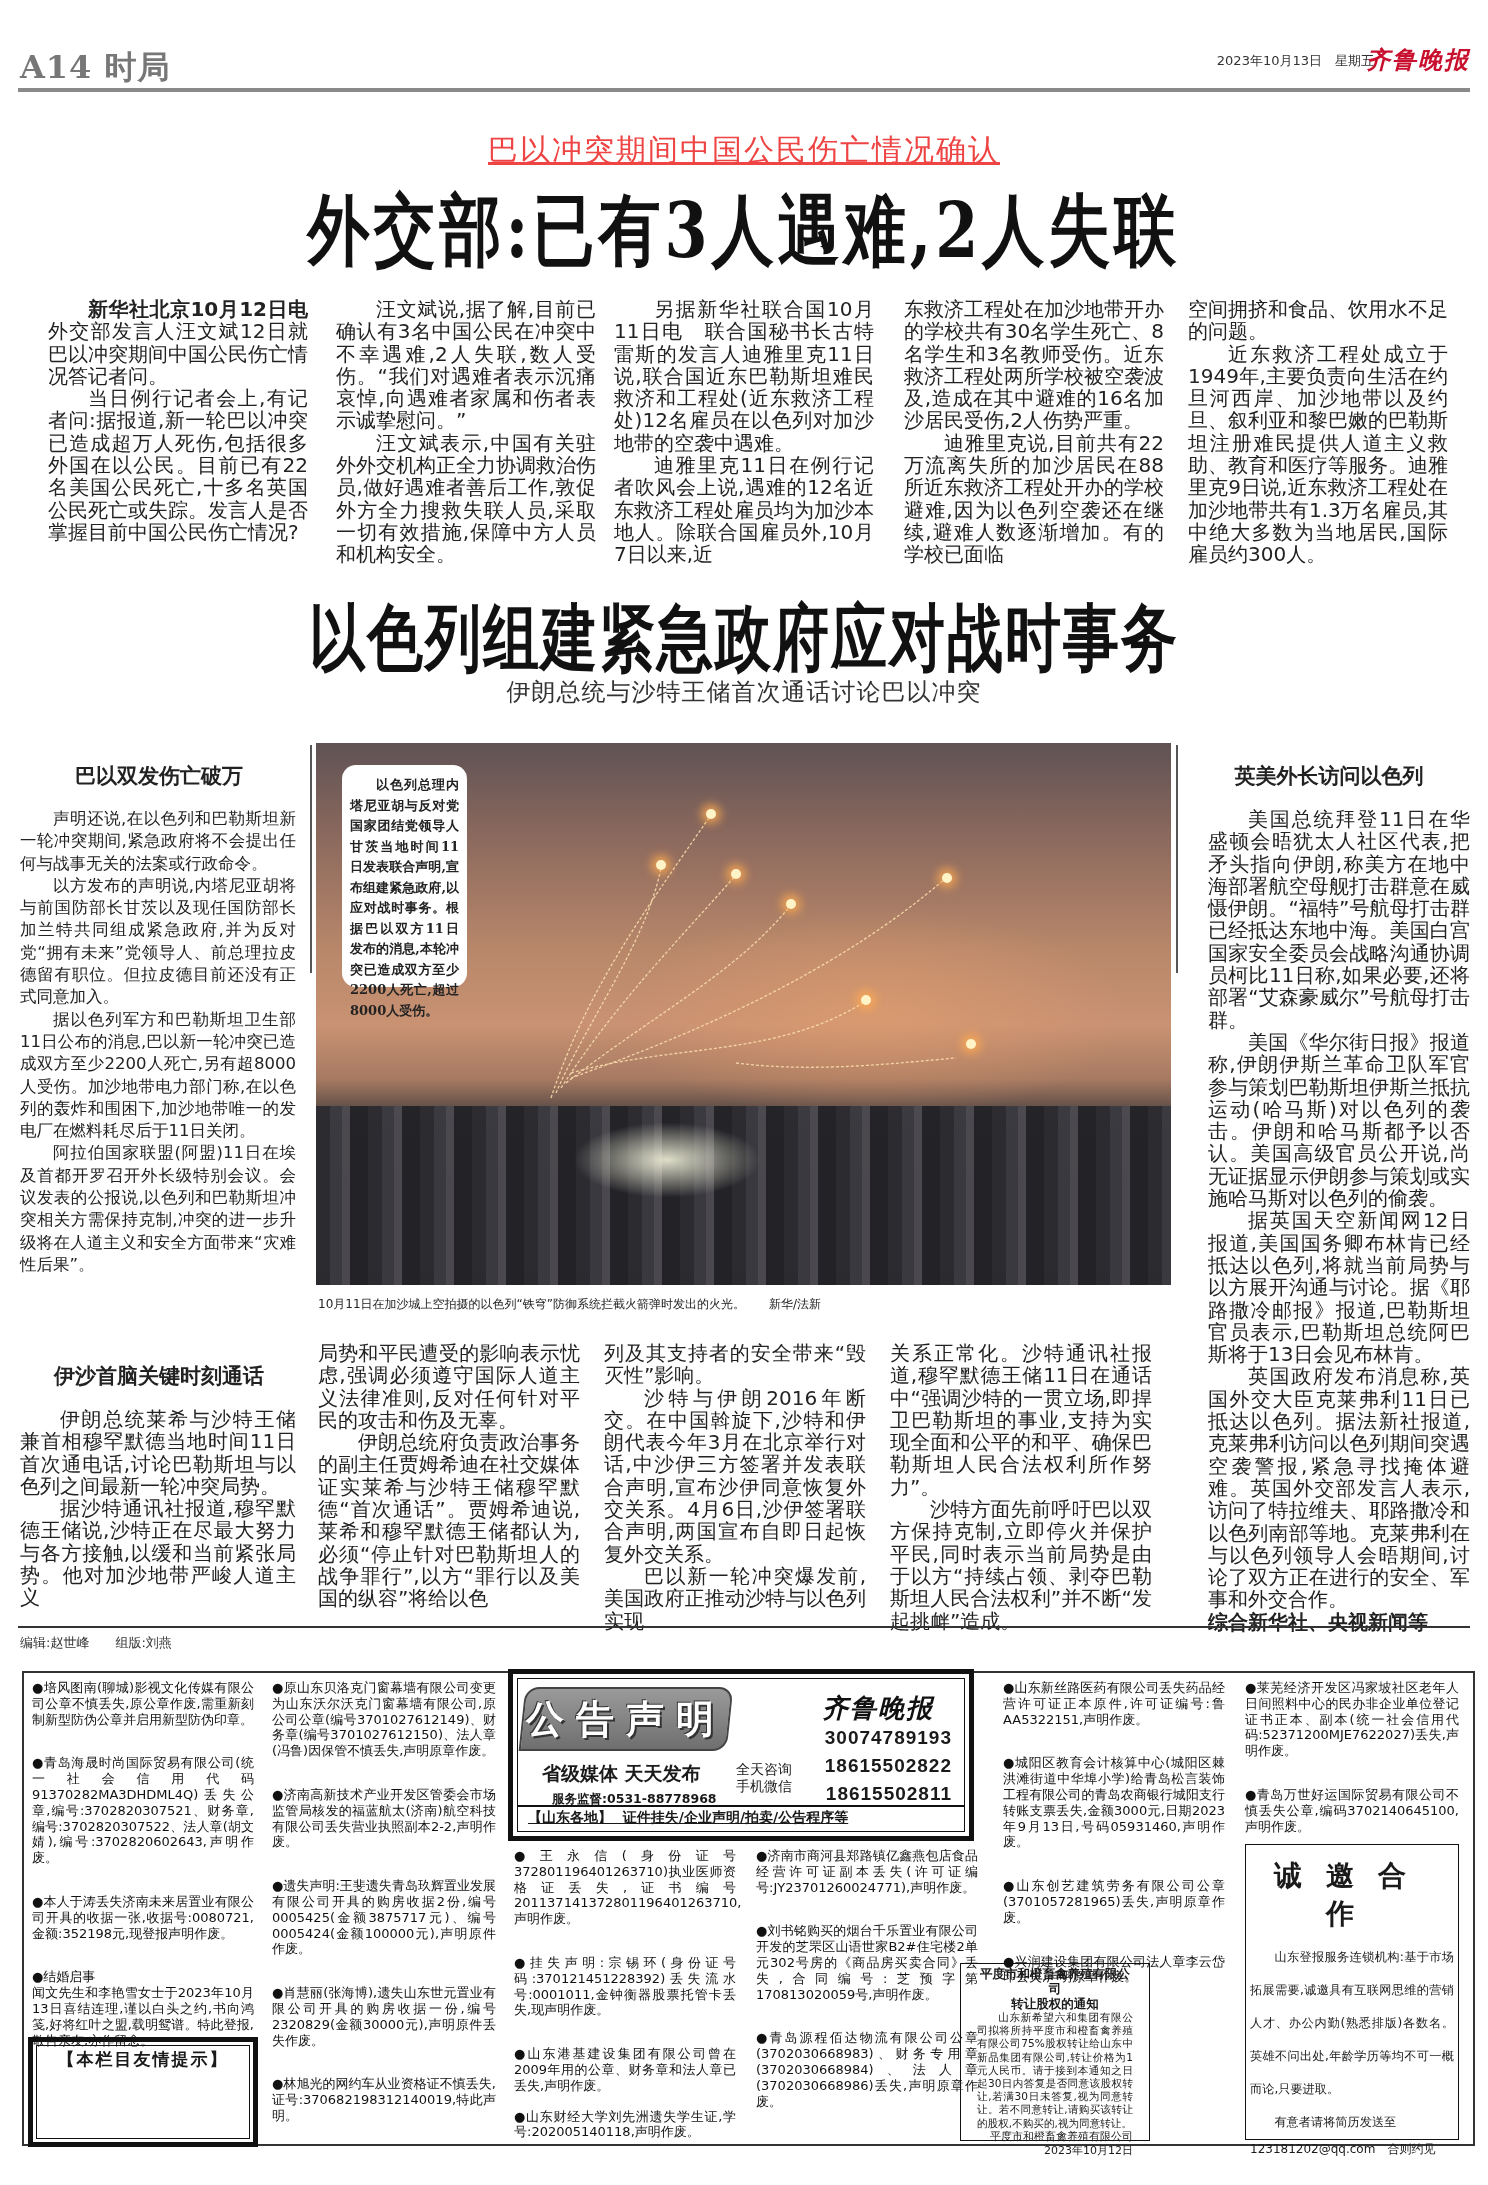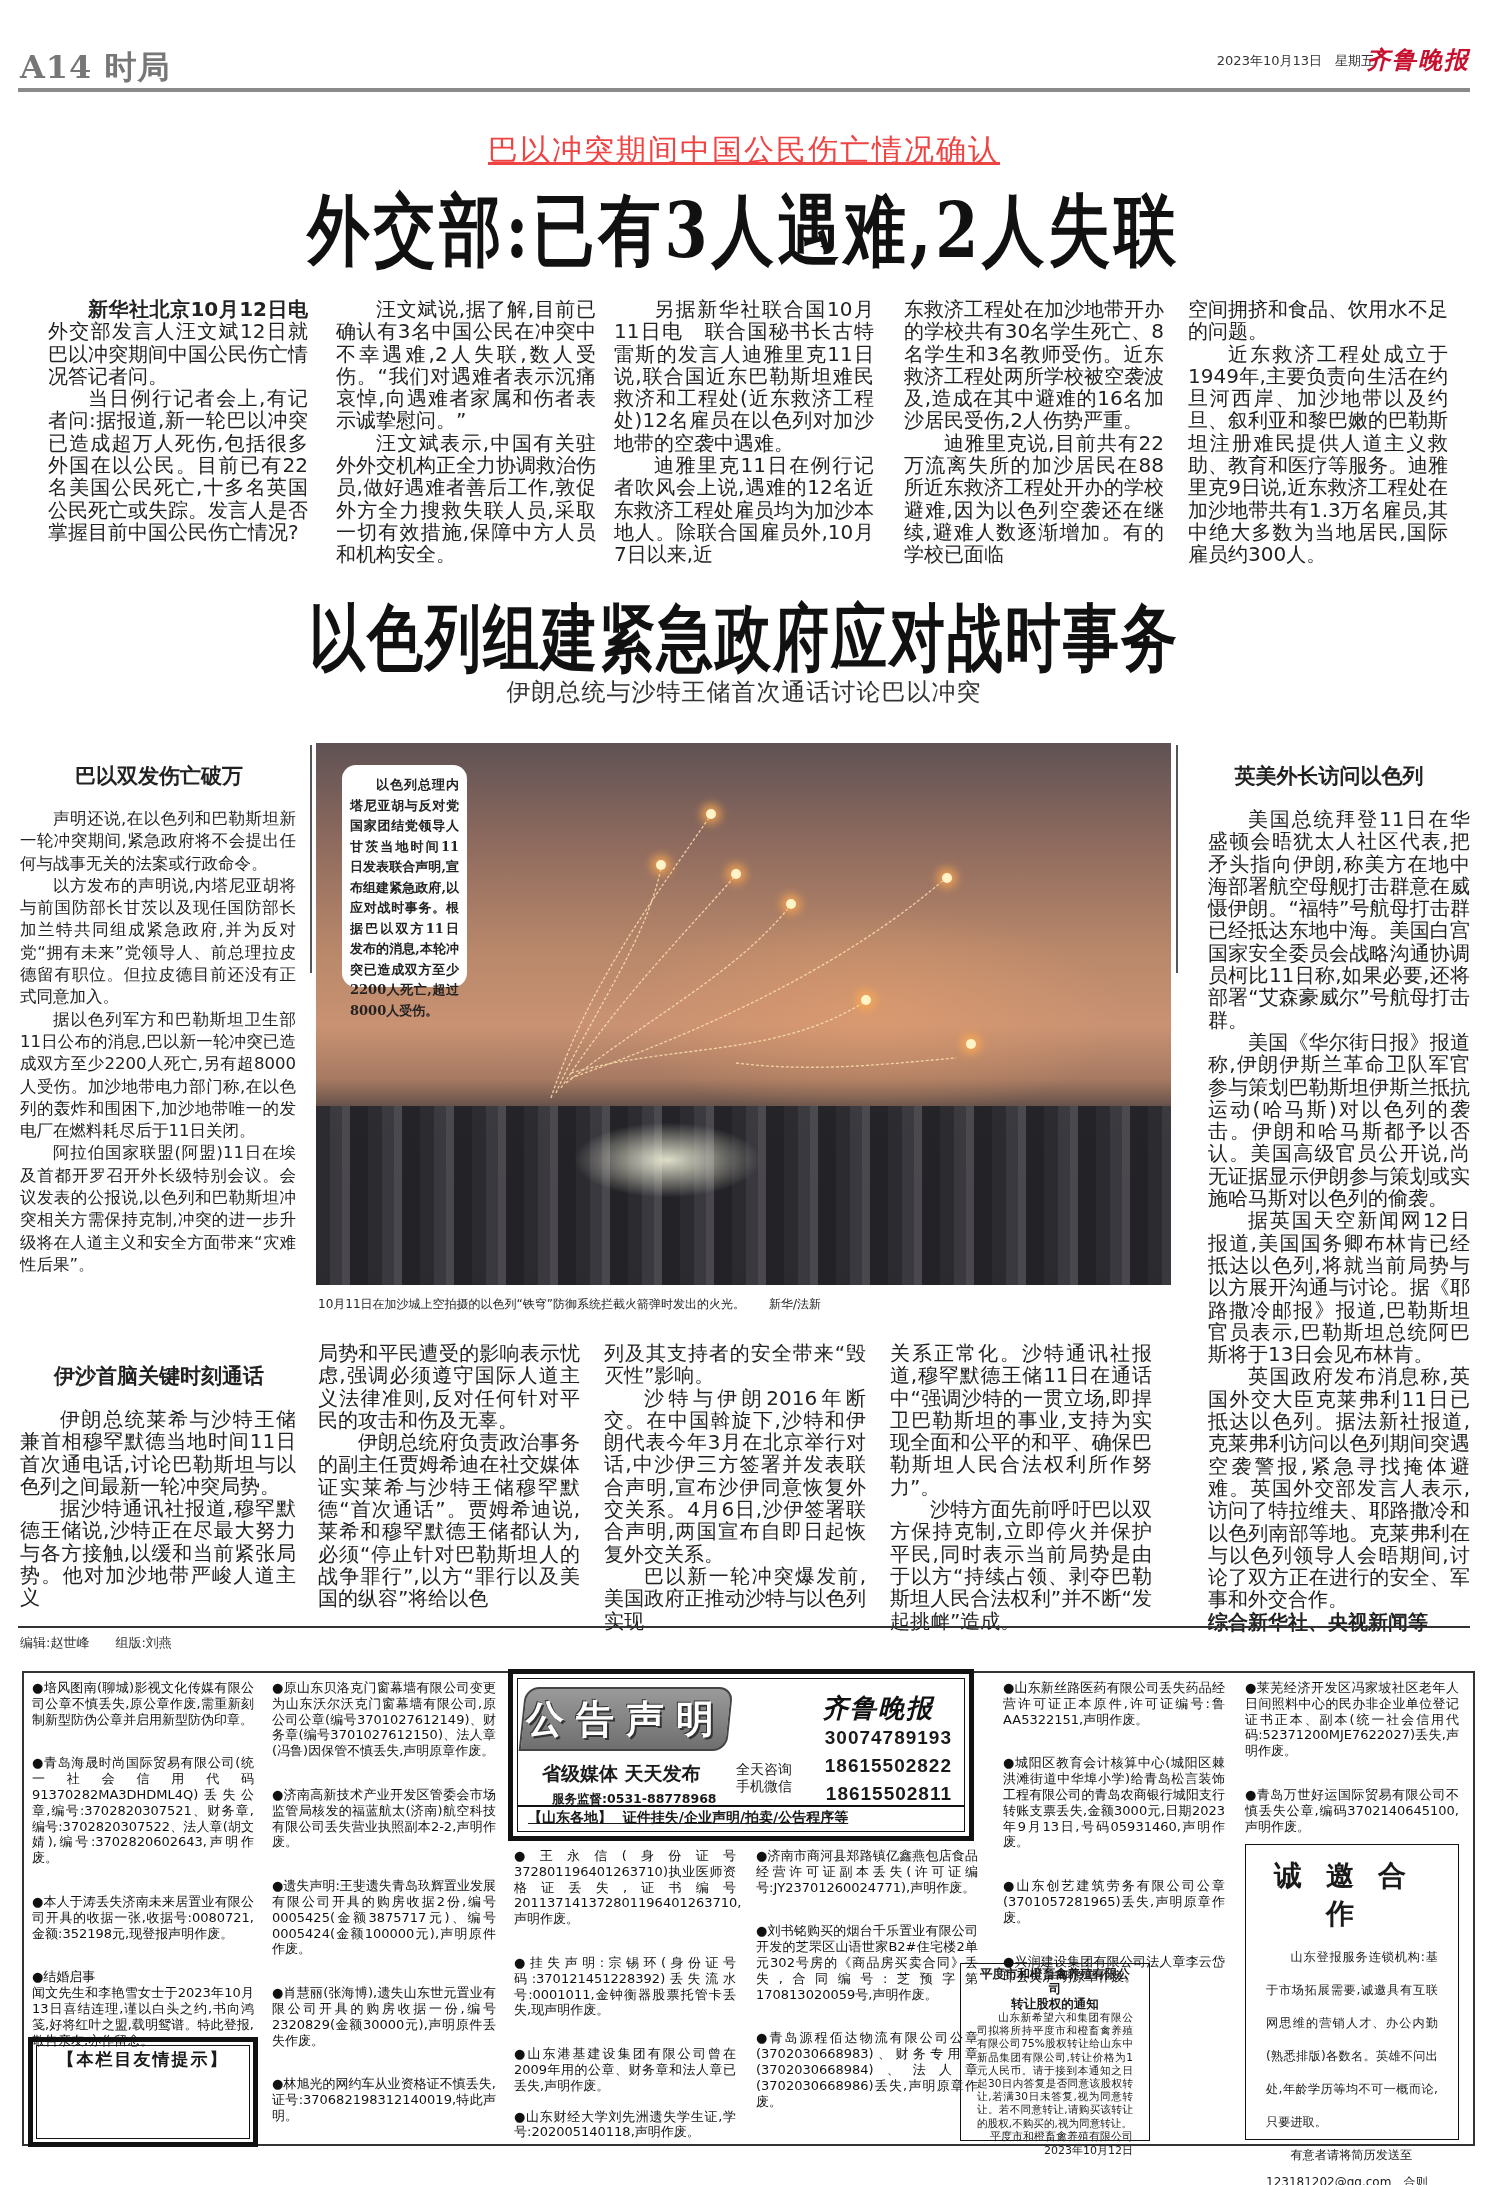--- a/index.html
+++ b/index.html
@@ -63,21 +63,21 @@
   .gg-supervise { position: absolute; left: 34px; top: 112px; font-size: 12.5px; font-weight: bold; }
   .gg-consult { position: absolute; left: 218px; top: 82px; font-size: 14px; line-height: 17px; color: #222; }
   .gg-phone { position: absolute; right: 12px; font-family: "Liberation Sans", sans-serif; font-weight: bold; font-size: 19px; letter-spacing: 1px; }
   .gg-footer { position: absolute; left: 0; right: 0; bottom: 2px; border-top: 2px solid #111; font-size: 14px; font-weight: bold; padding: 2px 10px; text-decoration: underline; word-spacing: 6px; }
 
   .transfer-box { position: absolute; left: 960px; top: 1963px; width: 190px; height: 178px; border: 1px solid #111; padding: 2px 16px; }
   .transfer-box .t-title { text-align: center; font-weight: bold; font-size: 12.5px; line-height: 15px; }
   .transfer-box .t-body { font-size: 10.6px; line-height: 13.2px; text-align: justify; text-indent: 2em; }
   .transfer-box .t-sign { text-align: right; font-size: 11px; line-height: 14px; }
 
-  .invite-box { position: absolute; left: 1245px; top: 1844px; width: 214px; height: 296px; border: 1px solid #111; padding: 4px 20px; }
+  .invite-box { position: absolute; left: 1245px; top: 1844px; width: 214px; height: 296px; border: 1px solid #111; padding: 4px 4px; }
   .invite-title { font-family: "DejaVu Serif", serif; font-weight: bold; font-size: 28px; letter-spacing: 24px; text-align: center; margin: 8px 0 8px; }
   .invite-body { font-size: 12.2px; line-height: 33px; text-align: justify; }
   .invite-body p { text-indent: 2em; }
   .invite-contact { font-size: 12px; margin-top: 2px; }
 </style>
 </head>
 <body>
 
 <div class="masthead">
   <div class="page-no">

